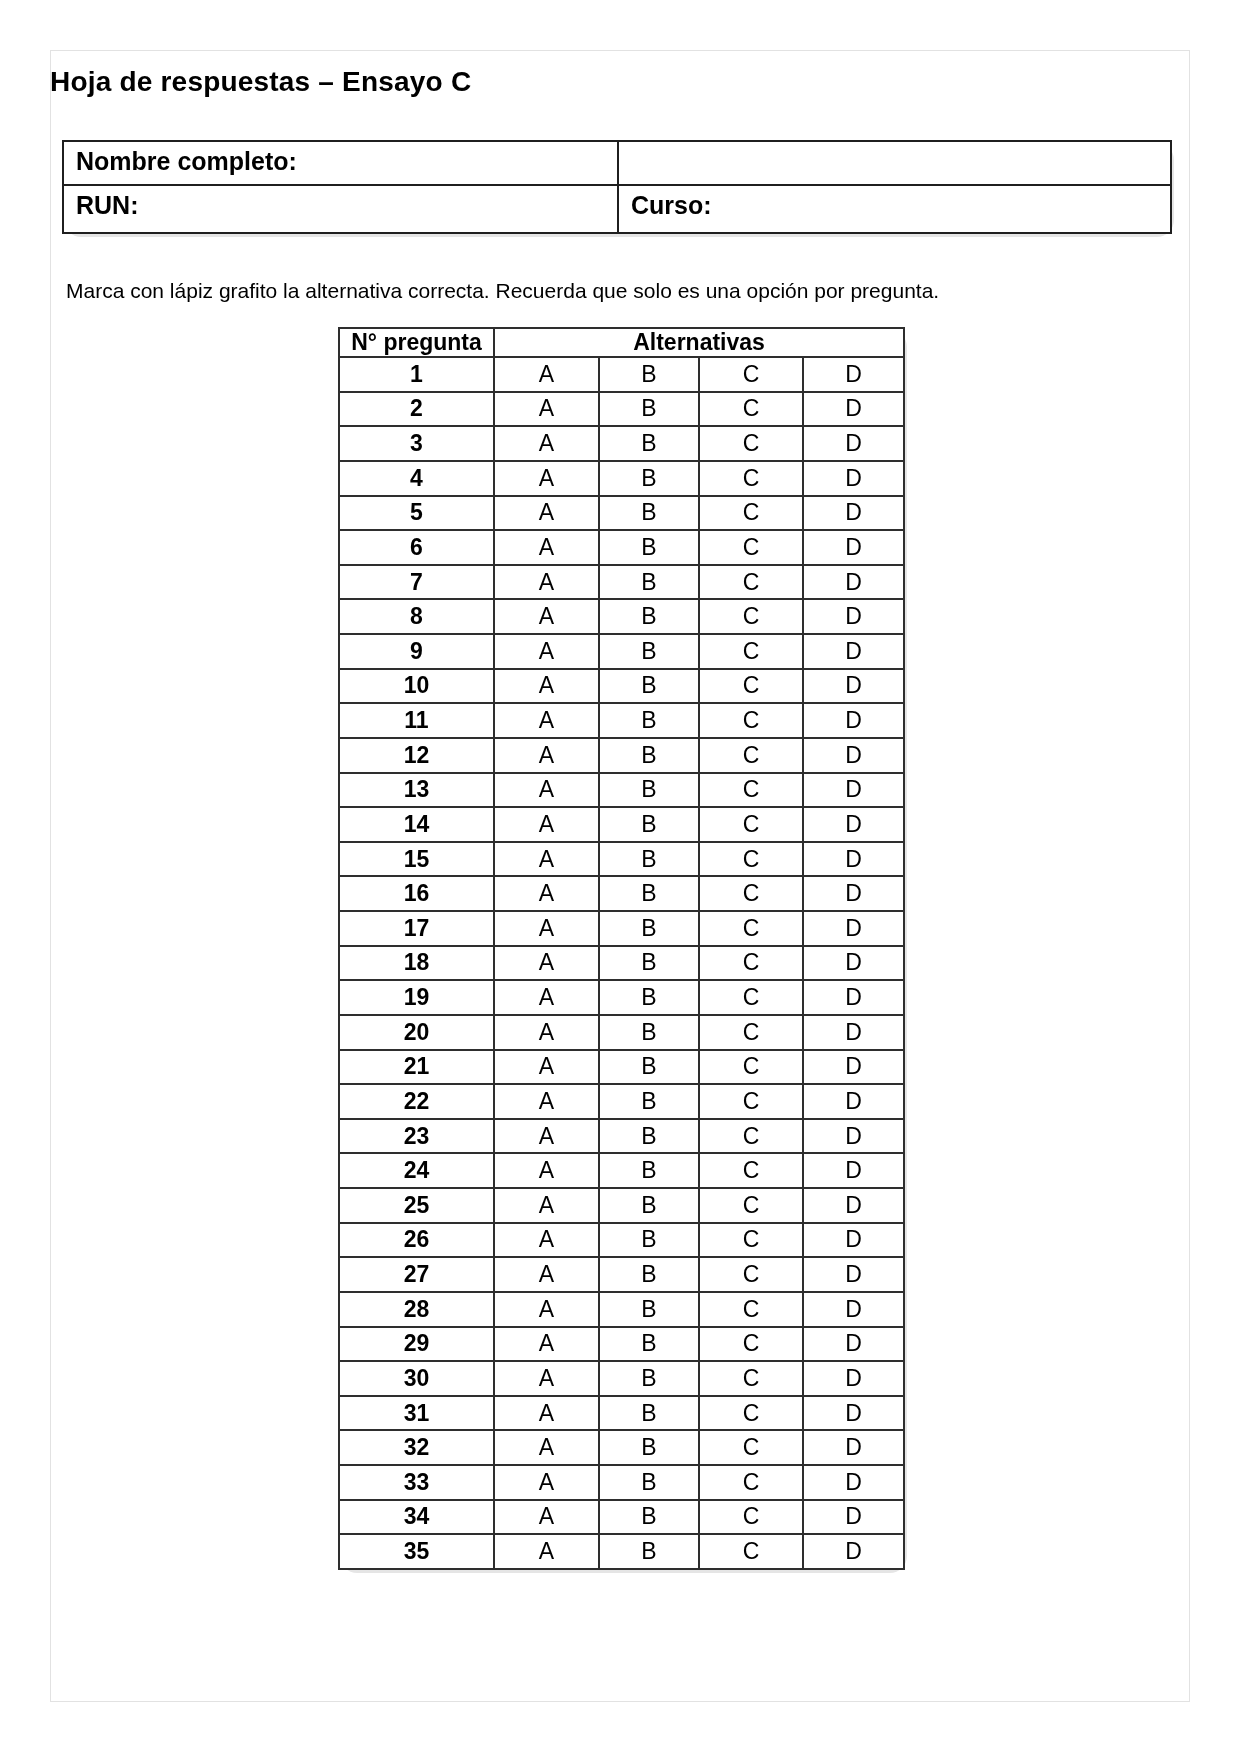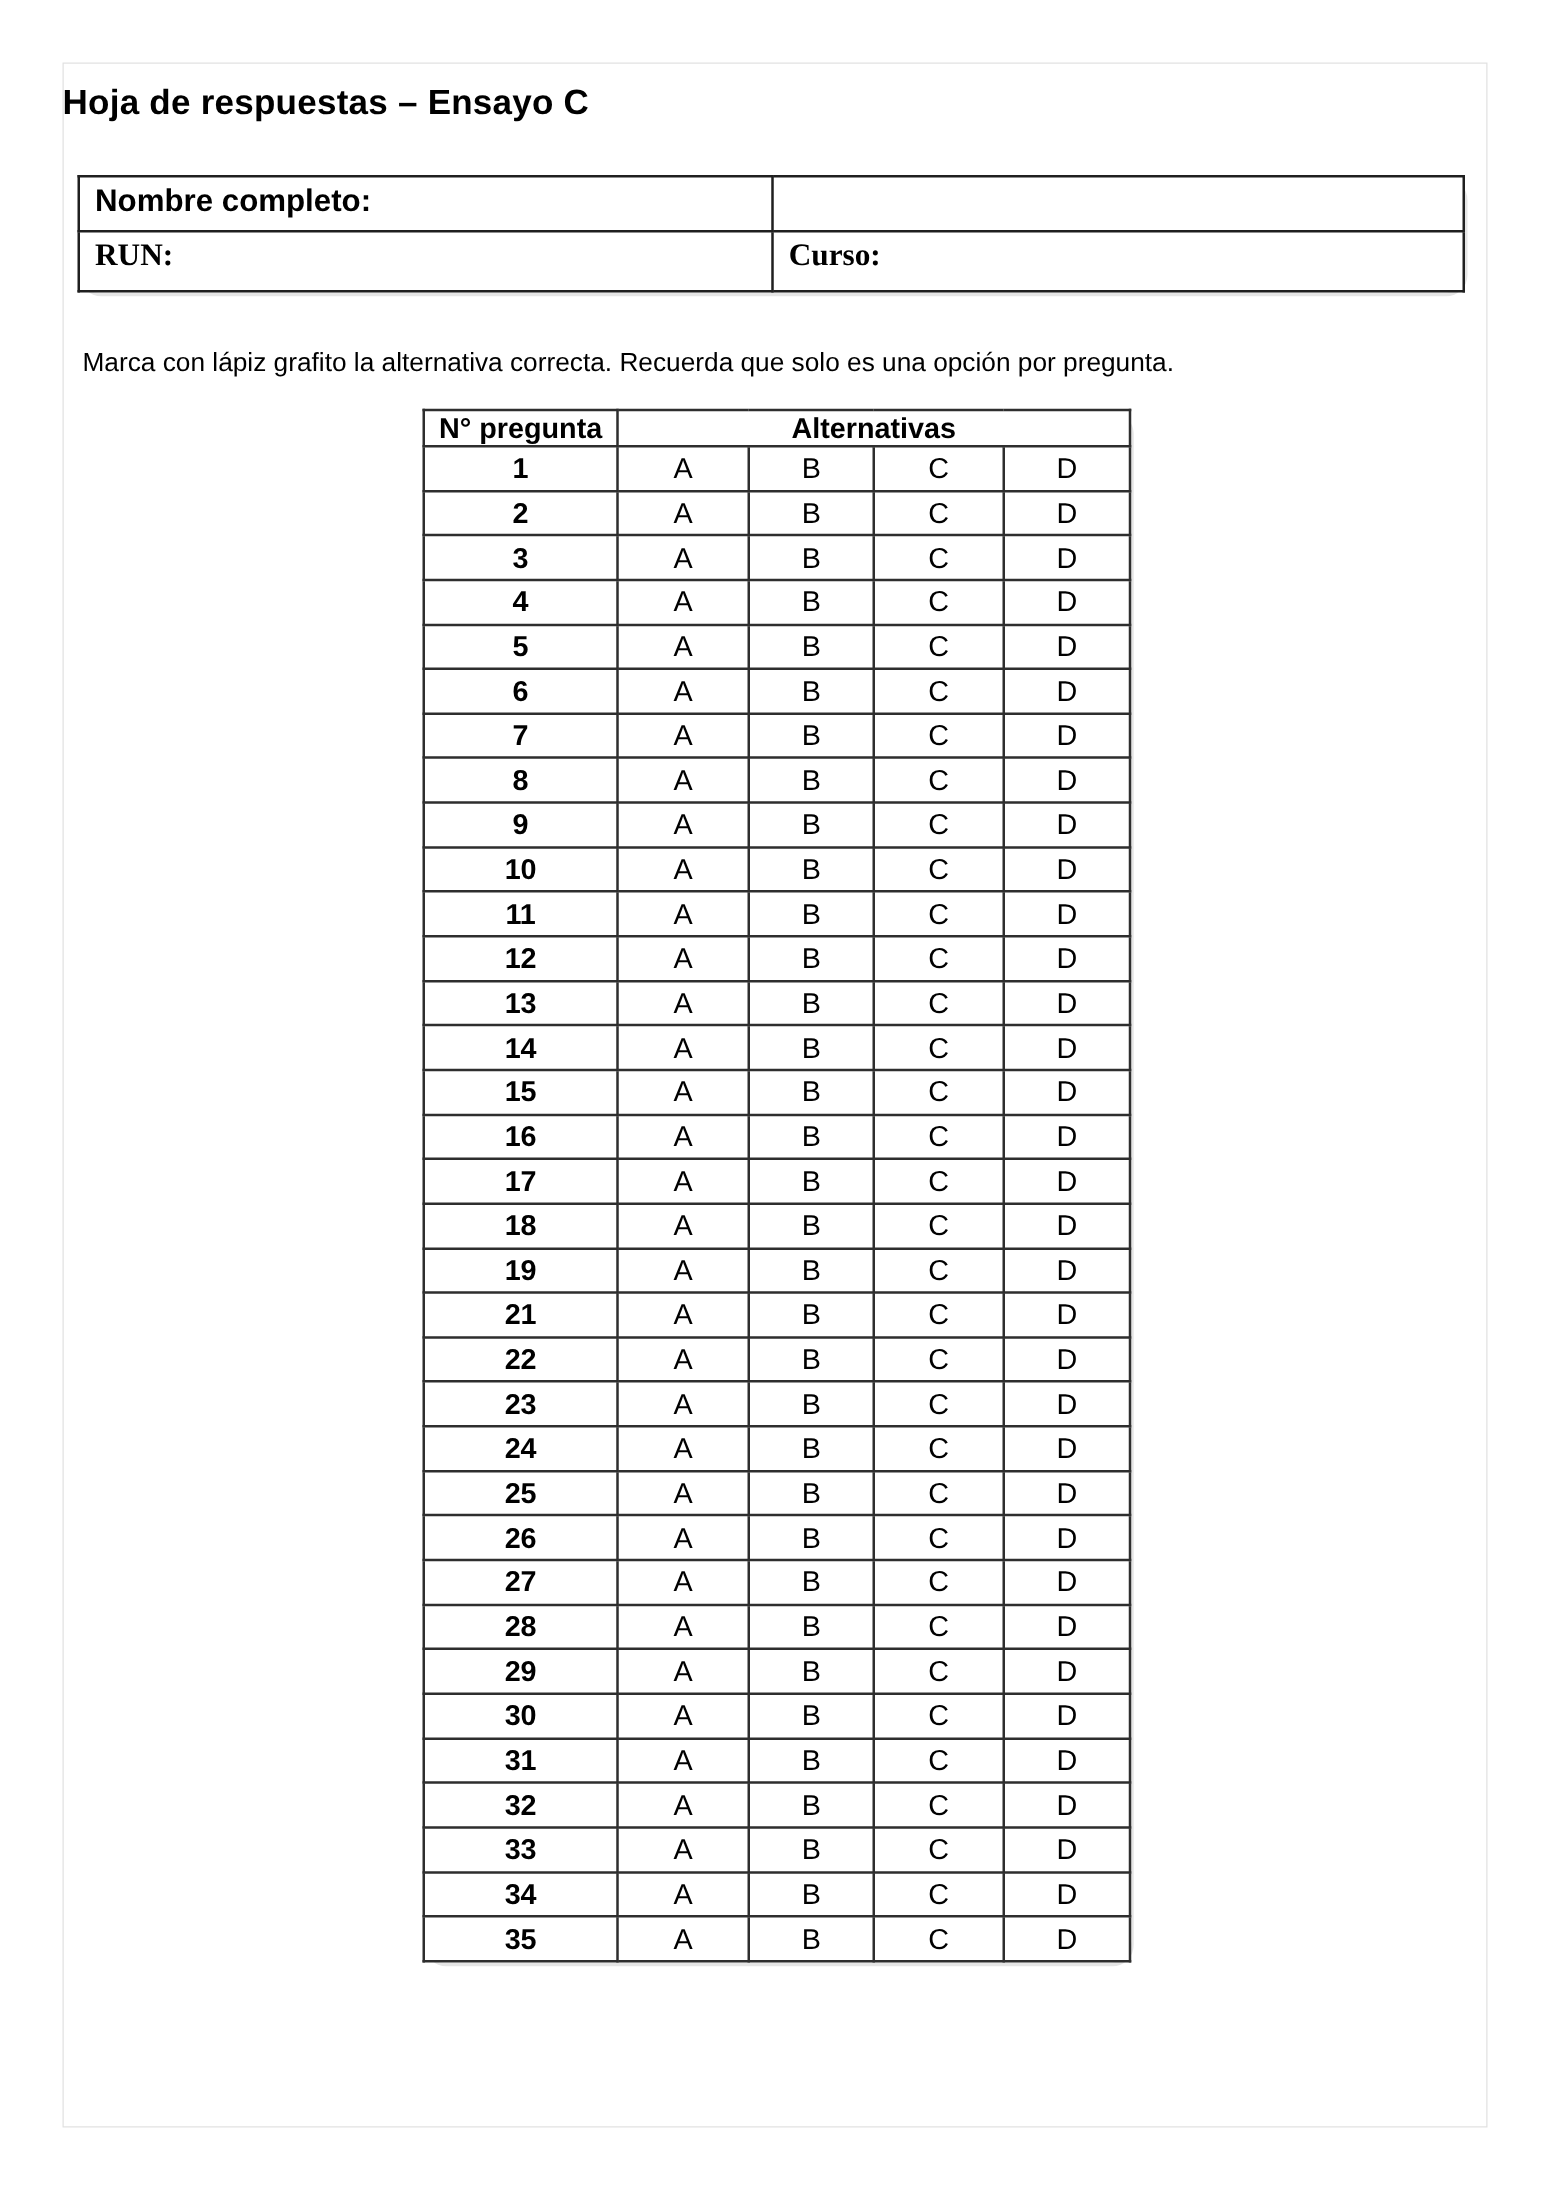--- a/index.html
+++ b/index.html
@@ -48,21 +48,21 @@
   .info-table td {
     border: 2px solid #1f1f1f;
     vertical-align: top;
     padding: 5px 12px;
     font-size: 25px;
     font-weight: bold;
     box-sizing: border-box;
     background: #ffffff;
   }
   .info-table tr.row-1 td { height: 44px; }
-  .info-table tr.row-2 td { height: 48px; font-family: Liberation Serif, serif; }
+  .info-table tr.row-2 td { height: 48px; }
 
   
   .instruction {
     position: absolute;
     left: 66px;
     top: 277px;
     width: 1060px;
     font-size: 21px;
     line-height: 28px;
     margin: 0;
@@ -268,20 +268,27 @@
           <td class="opt">D</td>
         </tr>
         <tr>
           <td class="qnum">19</td>
           <td class="opt">A</td>
           <td class="opt">B</td>
           <td class="opt">C</td>
           <td class="opt">D</td>
         </tr>
         <tr>
+          <td class="qnum">20</td>
+          <td class="opt">A</td>
+          <td class="opt">B</td>
+          <td class="opt">C</td>
+          <td class="opt">D</td>
+        </tr>
+        <tr>
           <td class="qnum">21</td>
           <td class="opt">A</td>
           <td class="opt">B</td>
           <td class="opt">C</td>
           <td class="opt">D</td>
         </tr>
         <tr>
           <td class="qnum">22</td>
           <td class="opt">A</td>
           <td class="opt">B</td>

